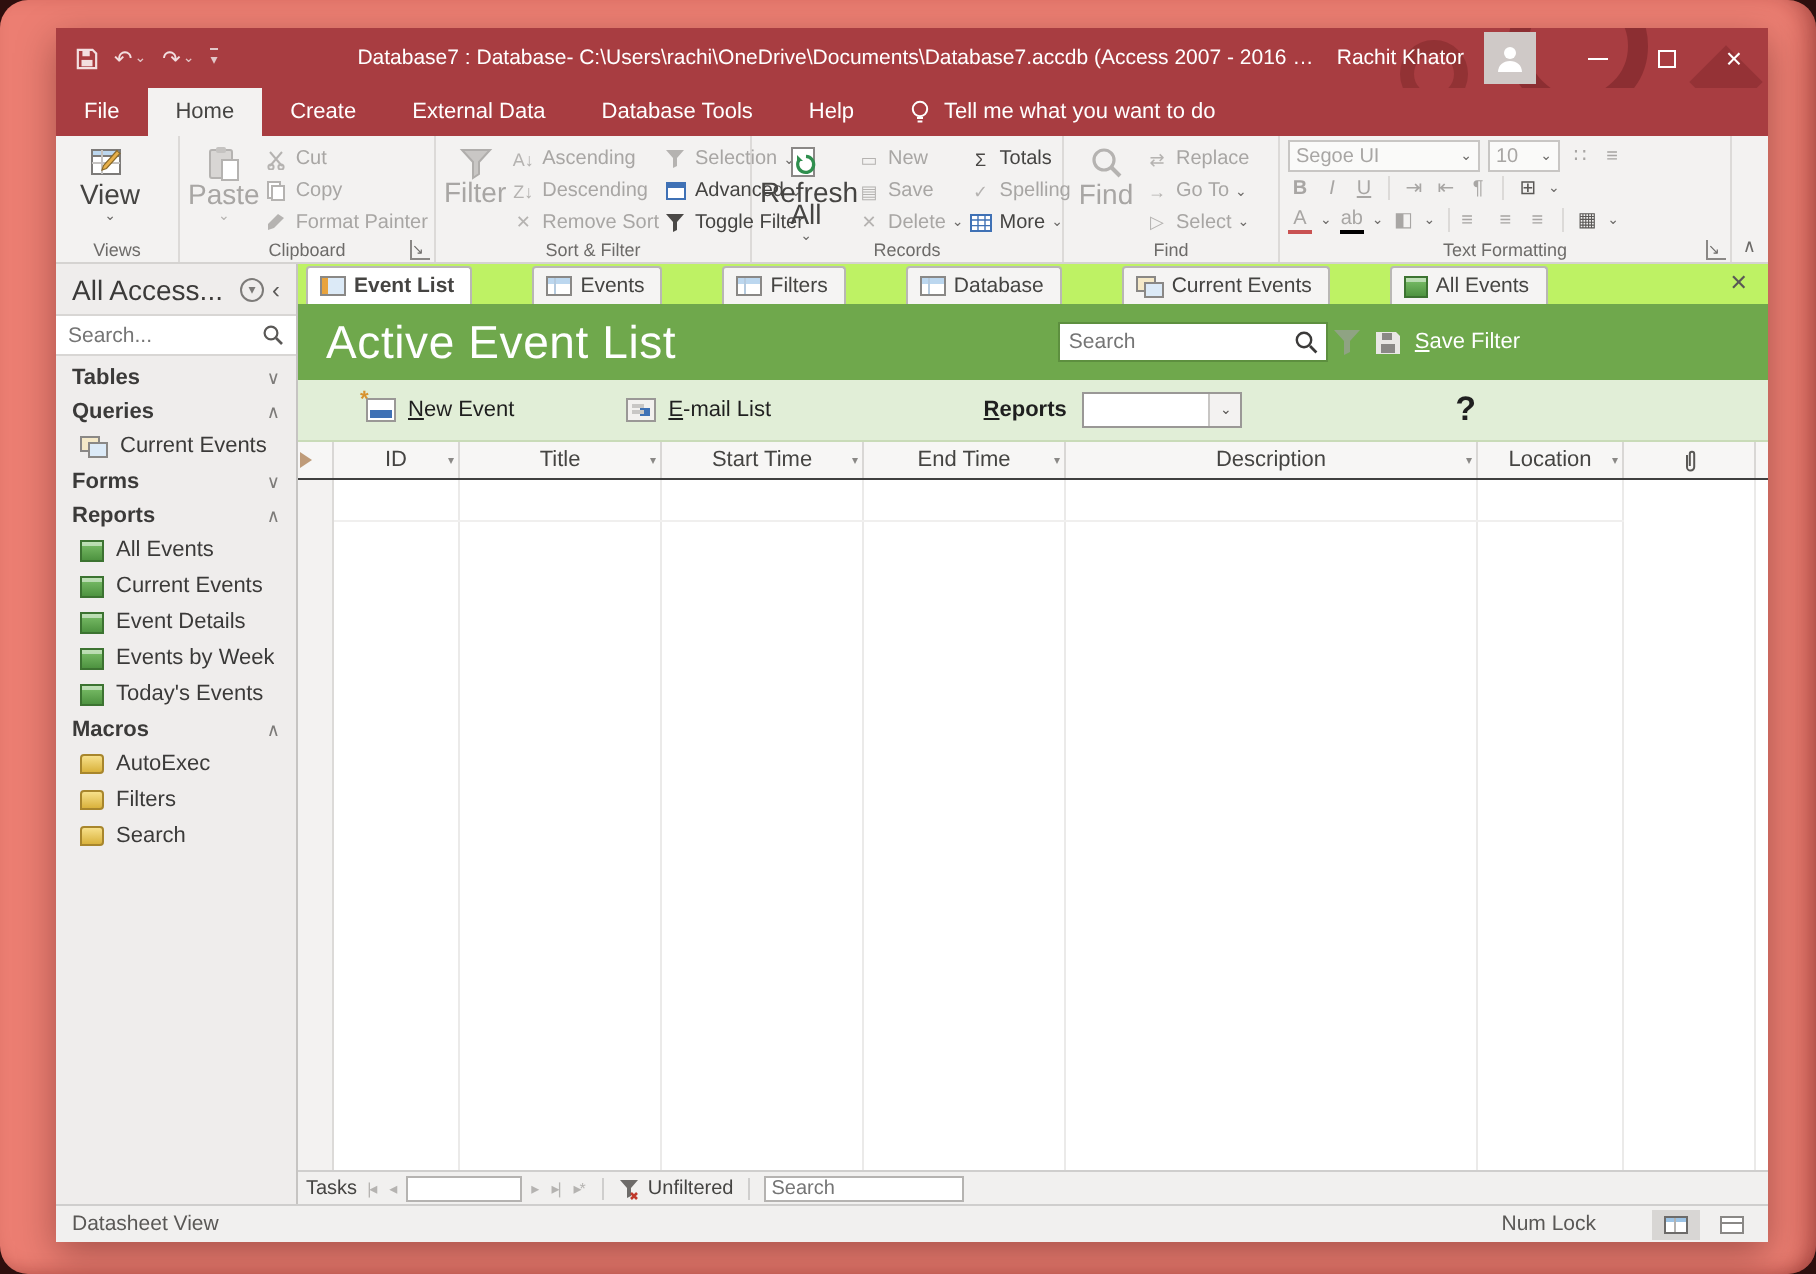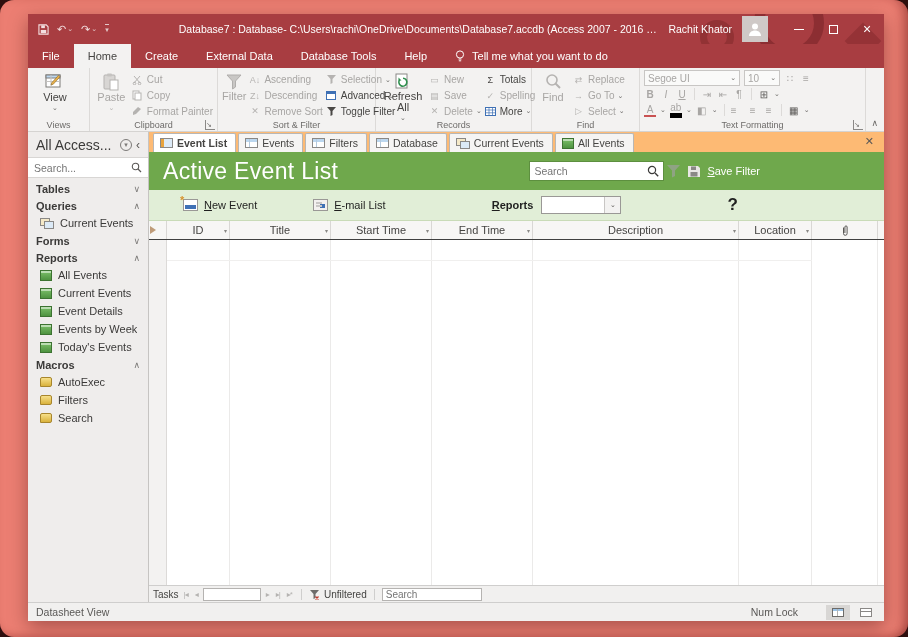--- a/index.html
+++ b/index.html
@@ -36,21 +36,21 @@
   .rtab { padding:0 14px; font-size:11px; display:flex; align-items:center; cursor:default; }
   .rtab.active { background:#f3f2f1; color:#454442; }
   .tellme { display:flex; align-items:center; gap:7px; font-size:11px; padding:0 14px; color:#fff; }
 
   
   .ribbon { height:64px; background:#f3f2f1; border-bottom:1px solid #d5d3d1; display:flex;
             align-items:stretch; position:relative; flex:0 0 auto; }
   .rgroup { position:relative; border-right:1px solid #dcdad8; padding:2px 4px 13px 4px; display:flex; gap:2px; }
   .rlabel { position:absolute; bottom:1px; left:0; right:0; text-align:center; font-size:9px; color:#6d6b69; }
   .bigbtn { width:46px; display:flex; flex-direction:column; align-items:center; justify-content:flex-start; padding-top:3px; gap:1px; }
-  .bigbtn .blabel { font-size:11px; color:#454442; text-align:center; line-height:11px; }
+  .bigbtn .blabel { font-size:14px; color:#454442; text-align:center; line-height:11px; }
   .bigbtn.dis .blabel { color:#a8a6a4; }
   .chev { font-size:7px; color:#6d6b69; }
   .bigbtn.dis .chev { color:#b5b3b1; }
   .scol { display:flex; flex-direction:column; justify-content:flex-start; padding-top:3px; gap:2px; }
   .sbtn { display:flex; align-items:center; gap:3px; font-size:10px; height:14px; color:#454442; white-space:nowrap; }
   .sbtn.dis { color:#a8a6a4; }
   .sico { width:13px; display:inline-flex; justify-content:center; align-items:center; font-size:9px; color:#7d7b79; flex:0 0 13px; }
   .sbtn.dis .sico { color:#b5b3b1; }
   .launcher { position:absolute; right:2px; bottom:1px; width:10px; height:10px; border-left:1px solid #8a8886;
               border-bottom:1px solid #8a8886; font-size:7px; color:#6d6b69; display:flex; align-items:flex-end; justify-content:flex-start; }
@@ -89,21 +89,21 @@
                 box-shadow:inset 0 2px 0 rgba(255,255,255,.5); flex:0 0 12px; }
   .ico-macro { width:12px; height:10px; background:linear-gradient(180deg,#f7e08a 0%,#d9b23c 100%); border:1px solid #a8862c;
                border-radius:2px 2px 2px 0; flex:0 0 12px; }
   .ico-table { width:13px; height:10px; border:1px solid #8a8886; background:
                linear-gradient(180deg,#bcd7ef 0 3px, #fff 3px), #fff; flex:0 0 13px; position:relative; }
   .ico-table::after { content:""; position:absolute; left:3px; top:0; bottom:0; width:1px; background:#b5cade; }
   .ico-form { width:13px; height:10px; border:1px solid #8a8886; background:linear-gradient(90deg,#e8a33d 0 3px,#dceaf7 3px); flex:0 0 13px; }
 
   
   .main { flex:1; display:flex; flex-direction:column; min-width:0; background:#fff; }
-  .doctabs { height:20px; background:#fdba74; display:flex; align-items:flex-end; padding-left:4px; position:relative; flex:0 0 auto; }
+  .doctabs { height:20px; background:#bef264; display:flex; align-items:flex-end; padding-left:4px; position:relative; flex:0 0 auto;gap:28px; }
   .dtab { display:flex; align-items:center; gap:4px; font-size:10.5px; color:#454442; background:#f5f4f3;
           border:1px solid #b9b7b5; border-bottom:none; border-radius:2px 2px 0 0; padding:2px 8px 2px 6px; margin-right:2px; height:19px; }
   .dtab.active { background:#fff; font-weight:bold; }
   .dt-close { position:absolute; right:10px; top:3px; font-size:11px; color:#5a5856; }
 
   .greenheader { height:38px; background:#6fa84c; display:flex; align-items:center; padding:0 14px; flex:0 0 auto; }
   .gh-title { color:#fff; font-size:23px; letter-spacing:.3px; flex:0 0 auto; font-weight:normal; }
   .gh-spacer { flex:1; }
   .gh-search { width:135px; height:20px; background:#fff; border:1px solid #5d8f3f; display:flex; align-items:center; padding:0 4px; gap:3px; }
   .gh-search input { flex:1; border:none; outline:none; font-size:10.5px; width:90px; font-family:"Liberation Sans",sans-serif; }
@@ -456,21 +456,21 @@
           <span class="tf-ico">⇥</span>
           <span class="tf-ico">⇤</span>
           <span class="tf-ico">¶</span>
           <span class="vline"></span>
           <span class="tf-ico en">⊞</span>
           <span class="chev">⌄</span>
         </div>
         <div class="tf-row">
           <span class="tf-ico" style="border-bottom:2px solid #c95252;">A</span>
           <span class="chev">⌄</span>
-          <span class="tf-ico" style="border-bottom:5px solid #000000;">ab</span>
+          <span class="tf-ico" style="border-bottom:2px solid #000000;">ab</span>
           <span class="chev">⌄</span>
           <span class="tf-ico">◧</span>
           <span class="chev">⌄</span>
           <span class="vline"></span>
           <span class="tf-ico" style="text-align:left;">≡</span>
           <span class="tf-ico">≡</span>
           <span class="tf-ico">≡</span>
           <span class="vline"></span>
           <span class="tf-ico en">▦</span>
           <span class="chev">⌄</span>

